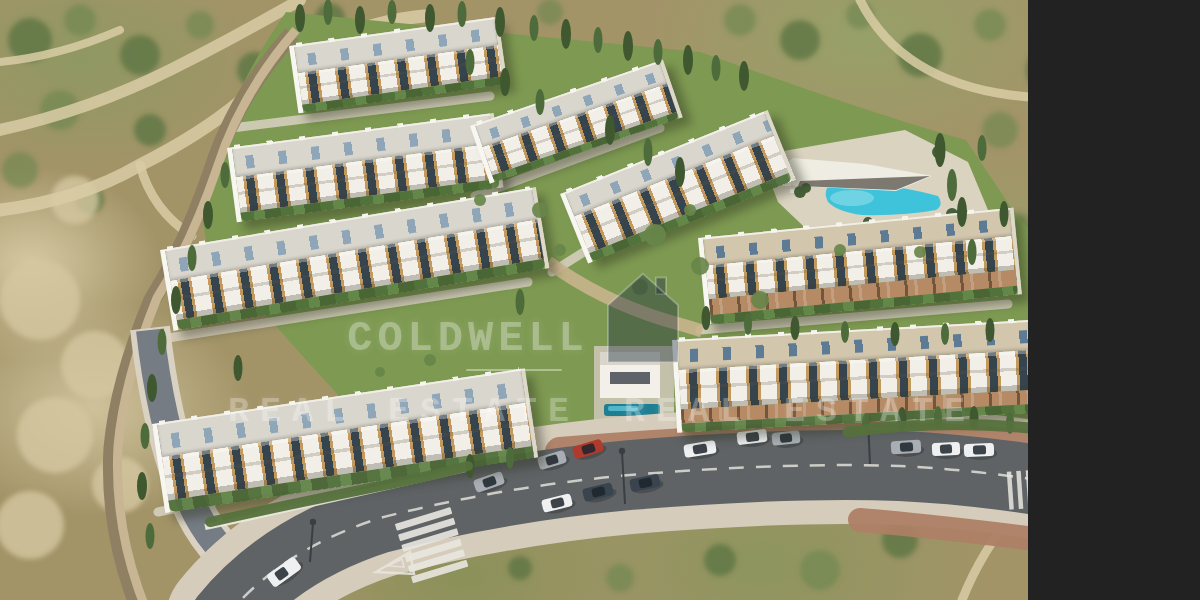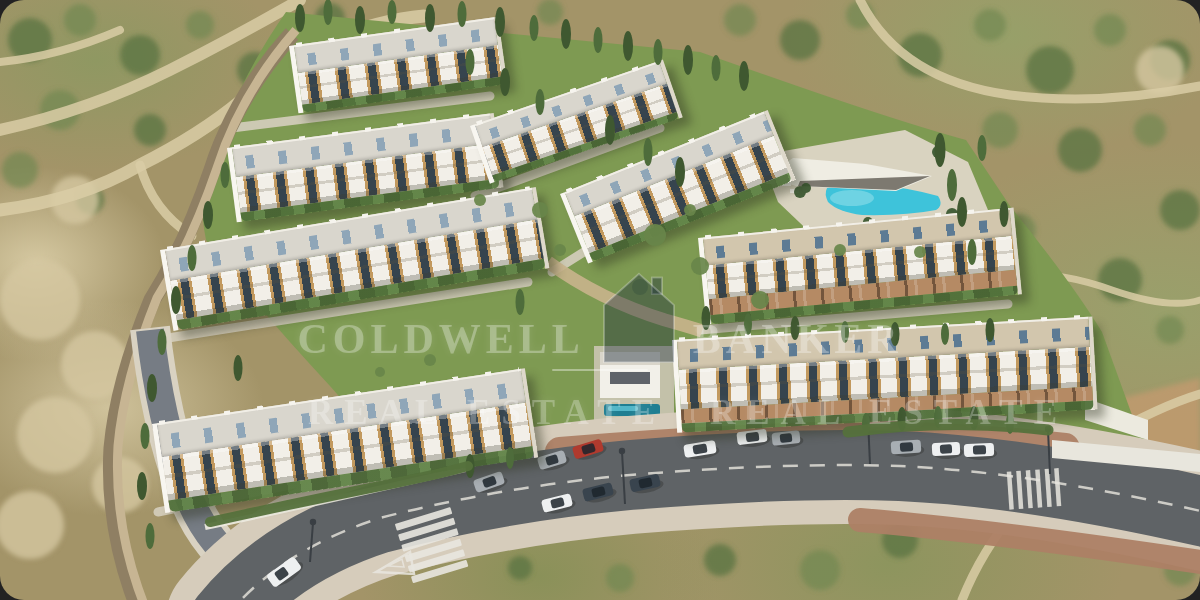--- a/index.html
+++ b/index.html
@@ -1,28 +1,27 @@
 <!DOCTYPE html>
 <html style="--hill: #a39468; --lawn: #7e9a52; --asphalt: #5f6366; --sidewalk: #d6ccbb; --paver: #ad8065; --road-line: #e8e6df; --wall: #c7b593; --wall-shadow: #8f7f63; --roof: #d9d6cd; --facade: #f2efe8; --wood: #c2995e; --window: #36444e; --skylight: #8fa6b8; --pool: #3ec3da; --deck: #ded6c6; --car-red: #b03a2e; --car-dark: #39444e; --car-white: #eef0f1; --car-gray: #a8aeb3; --watermark-light: rgba(255,255,255,0.30); --watermark-dark: rgba(18,38,58,0.38);"><head>
 <meta charset="utf-8">
 <style>
   html,body{margin:0;padding:0;background:#222;}
   .stage{
-    position:relative;width:1200px;height:600px;overflow:hidden;
-    font-family:Liberation Serif, serif;
+    position:relative;width:1028px;height:600px;overflow:hidden;
+    font-family:Liberation Mono, monospace;
     background-color:#a39468;
     background-image:
       radial-gradient(300px 180px at 8% 10%, #8f9862 0%, transparent 62%),
       radial-gradient(360px 200px at 84% 6%, #97a069 0%, transparent 62%),
       radial-gradient(420px 260px at 97% 52%, #99a06b 0%, transparent 65%),
       radial-gradient(380px 240px at 74% 94%, #8d955e 0%, transparent 62%),
       radial-gradient(260px 180px at 9% 68%, #cfc29b 0%, transparent 60%),
       radial-gradient(200px 150px at 3% 44%, #d6c9a2 0%, transparent 65%),
       radial-gradient(300px 200px at 45% 96%, #8a9159 0%, transparent 60%);
-    border-radius: 24px;
   }
   svg.layer{position:absolute;left:0;top:0;pointer-events:none;}
   
   .hb{fill:#5c7443;opacity:.78}.hb2{fill:#70874f;opacity:.68}
   .rock{fill:#d4c7a0;opacity:.8}
   .tpath{stroke:#d9cda6;fill:none;opacity:.85;stroke-linecap:round}
   .lawnp{fill:var(--lawn,#7e9a52)}
   .terr path{stroke:#d5cebe;stroke-width:9;fill:none;opacity:.9;stroke-linecap:round}
   .wallo{stroke:var(--wall-shadow,#8f7f63);stroke-width:17;fill:none}
   .walli{stroke:var(--wall,#c7b593);stroke-width:9;fill:none}
@@ -464,21 +463,20 @@
     </g>
   </svg>
 
   <div class="watermark">
     <div class="wm-line1">
       <span>COLDWELL</span>
       <svg class="wm-logo" viewBox="0 0 80 100">
         <rect class="glyph" x="54" y="6" width="11" height="18"></rect>
         <path class="glyph" d="M40 2 L78 36 L78 98 L2 98 L2 36 Z"></path>
       </svg>
-      <span>BANKER</span>
     </div>
     <div class="wm-rule"></div>
     <div class="wm-line2">
       <span>REAL ESTATE</span>
       <span>REAL ESTATE</span>
     </div>
   </div>
 
 </div>
 

